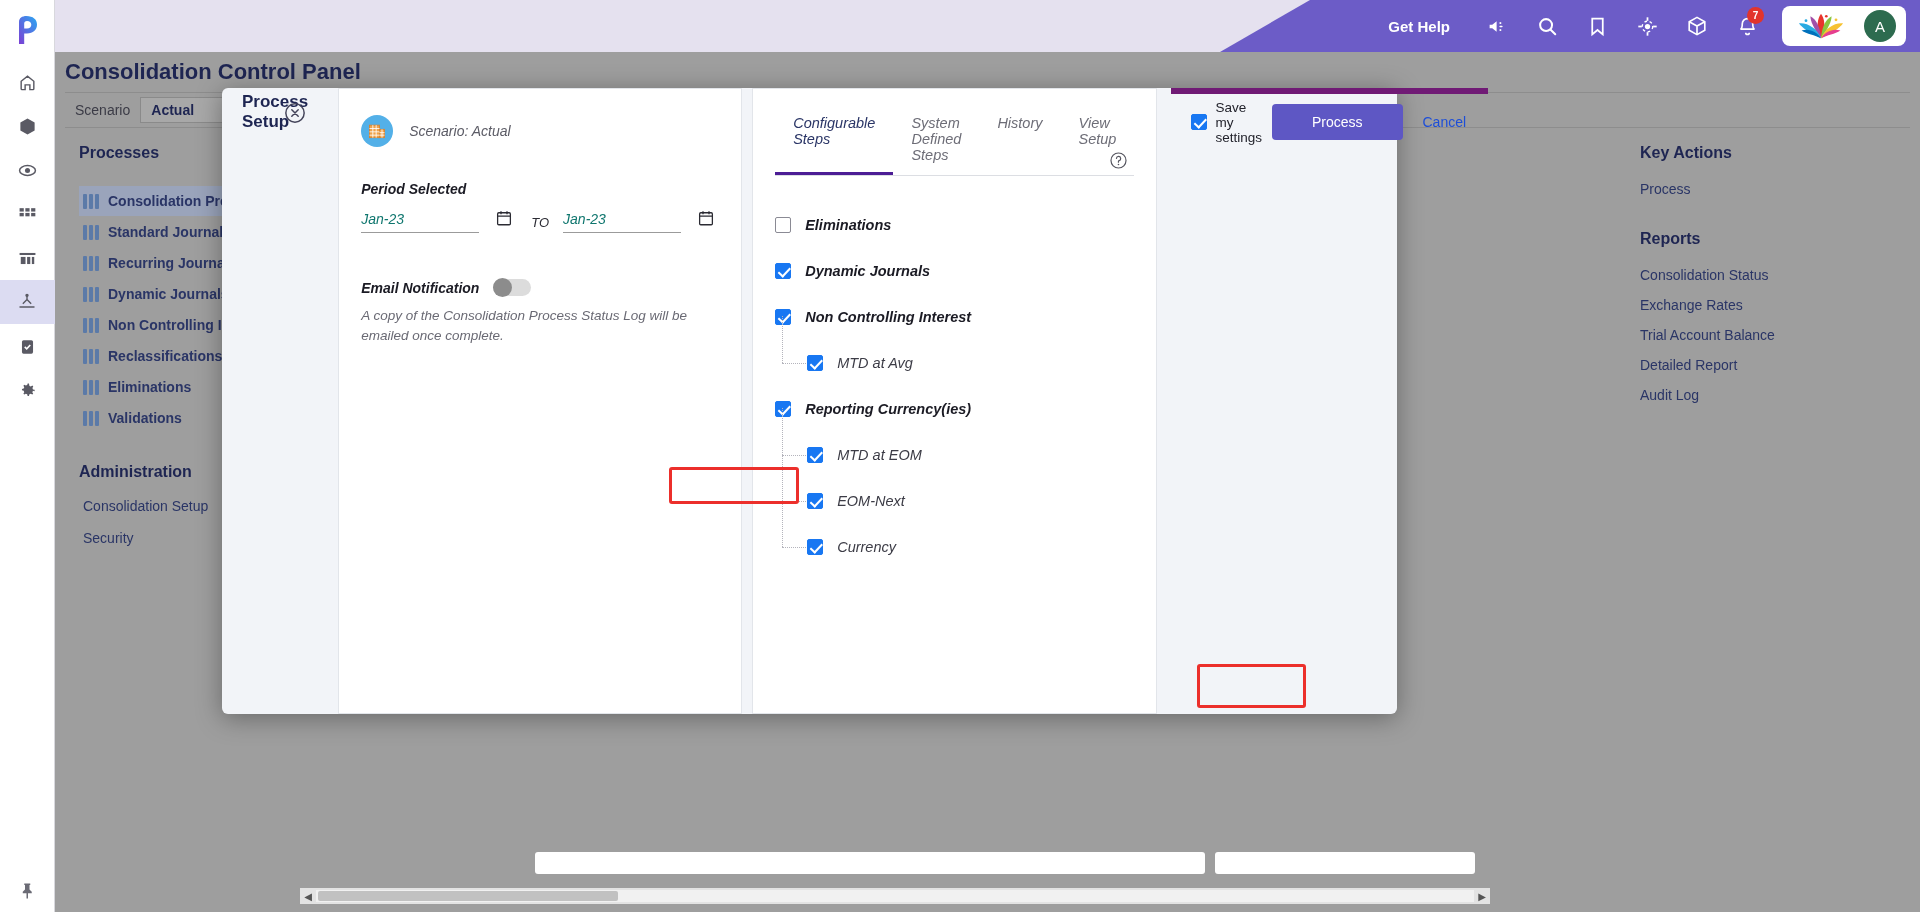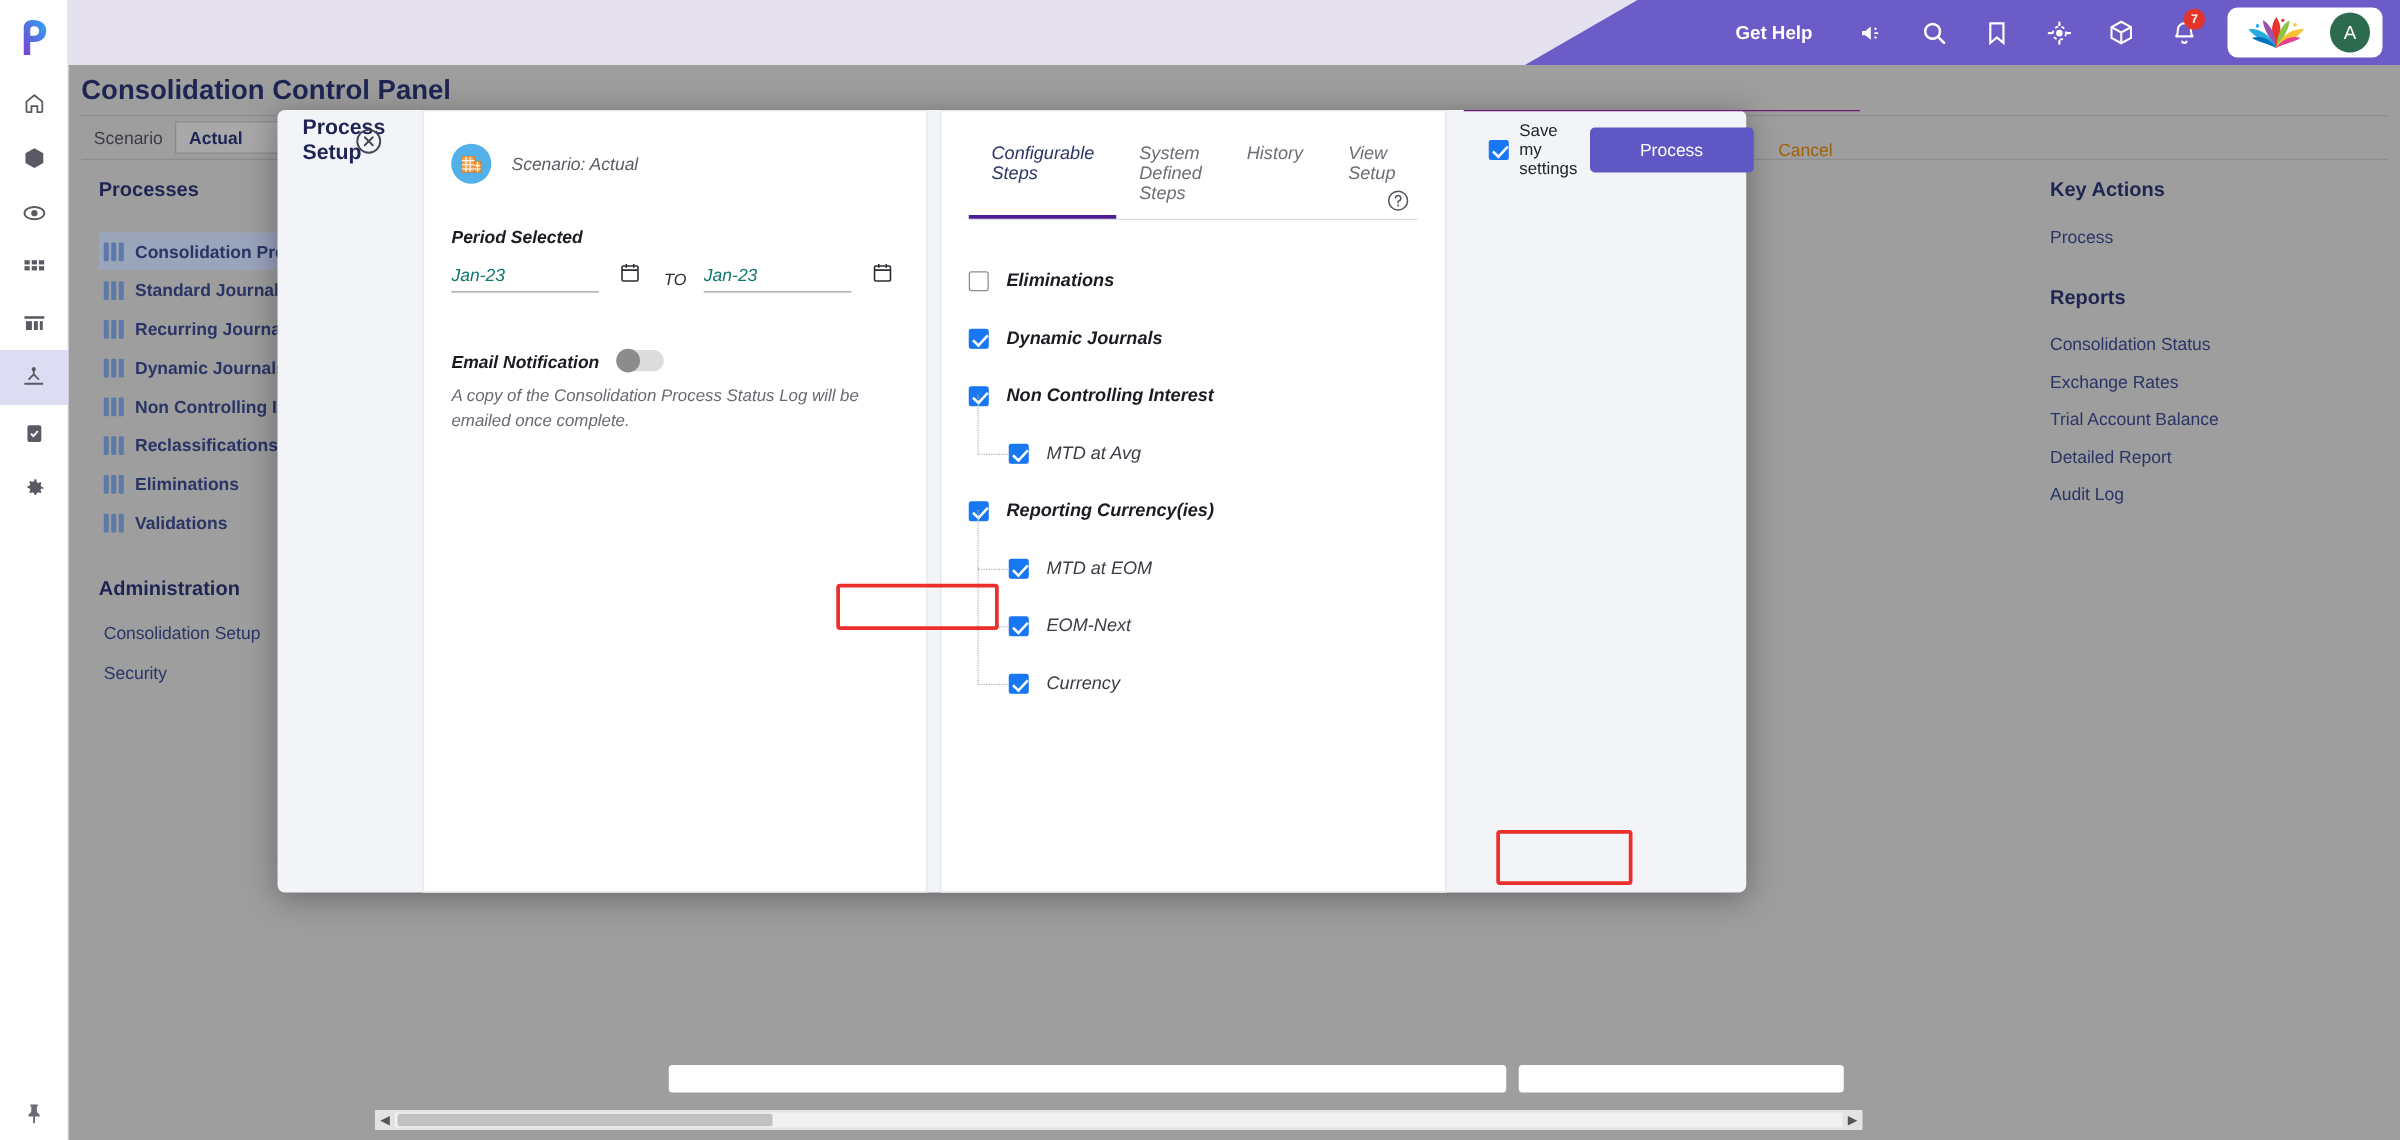--- a/index.html
+++ b/index.html
@@ -233,31 +233,31 @@
     border-top: 1px dotted #b4b4bc;
   }
   .sub.last::before { height: 47px; }
   .hl-box {
     position: absolute; left: 669px; top: 467px; width: 130px; height: 37px;
     border: 3px solid #ec2f2b; border-radius: 3px; pointer-events: none;
   }
 
   .modal-foot {
     height: 62px; display: flex; align-items: center;
-    padding: 0 22px 0 20px; border-top: 1px solid #701a75; gap: 10px;
+    padding: 0 22px 0 20px; border-top: 6px solid #701a75; gap: 10px;
   }
   .save-row { display: flex; align-items: center; gap: 8px; }
   .save-label { font-size: 13.5px; color: #23232c; }
   .foot-right { margin-left: auto; display: flex; align-items: center; gap: 20px; }
   .btn-process {
     background: #5e57c4; color: #fff; border: none; border-radius: 4px;
     padding: 10px 40px; font-size: 14px; cursor: pointer;
     font-family: "Liberation Sans", sans-serif;
   }
-  .btn-cancel { color: #a16207; font-size: 14px; cursor: pointer; text-align: right; }
+  .btn-cancel { color: #1d4ed8; font-size: 14px; cursor: pointer; text-align: right; }
   .hl-btn {
     position: absolute; left: 1197px; top: 664px; width: 109px; height: 44px;
     border: 3px solid #ec2f2b; border-radius: 3px; pointer-events: none;
   }
 </style>
 </head>
 <body>
 
 <div id="app">
 

